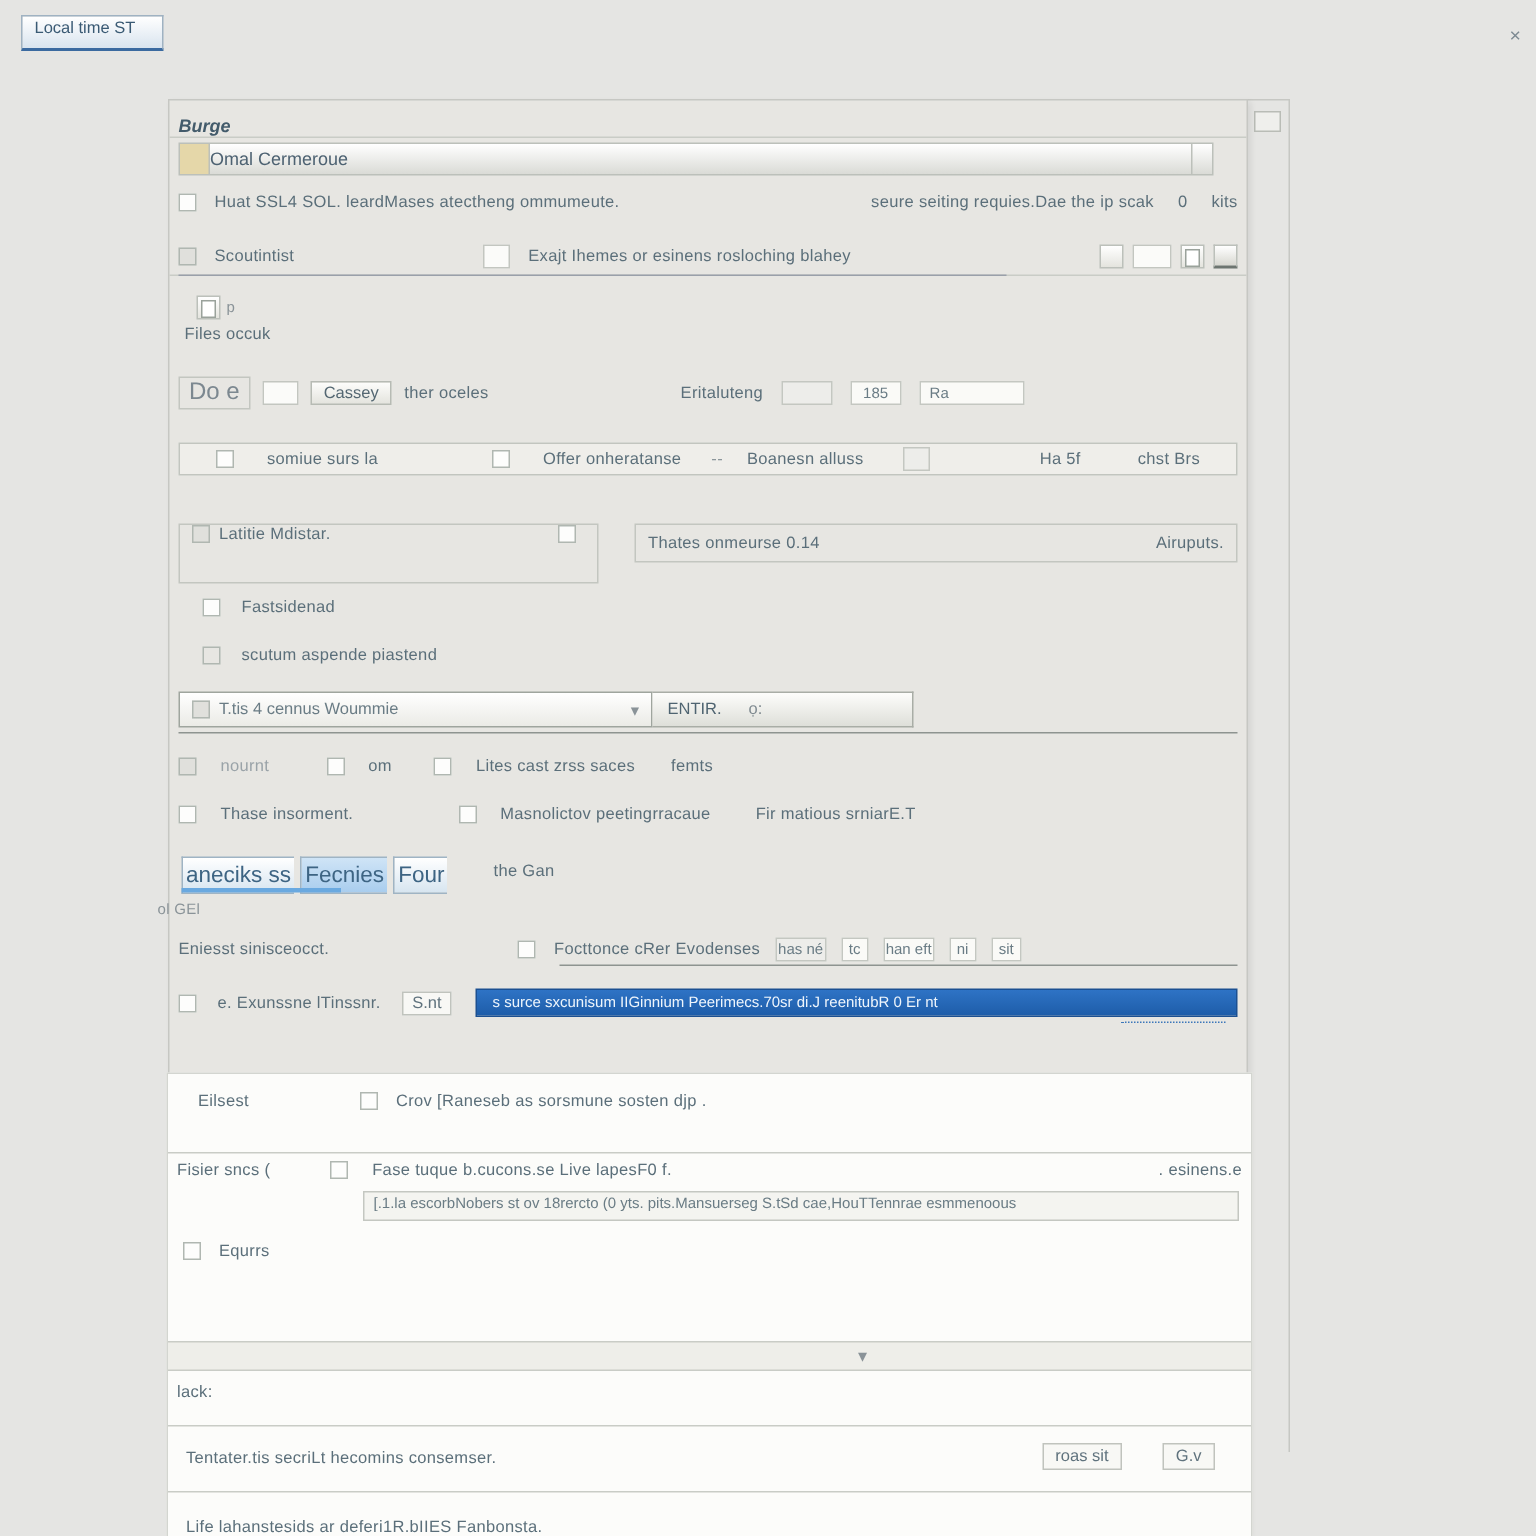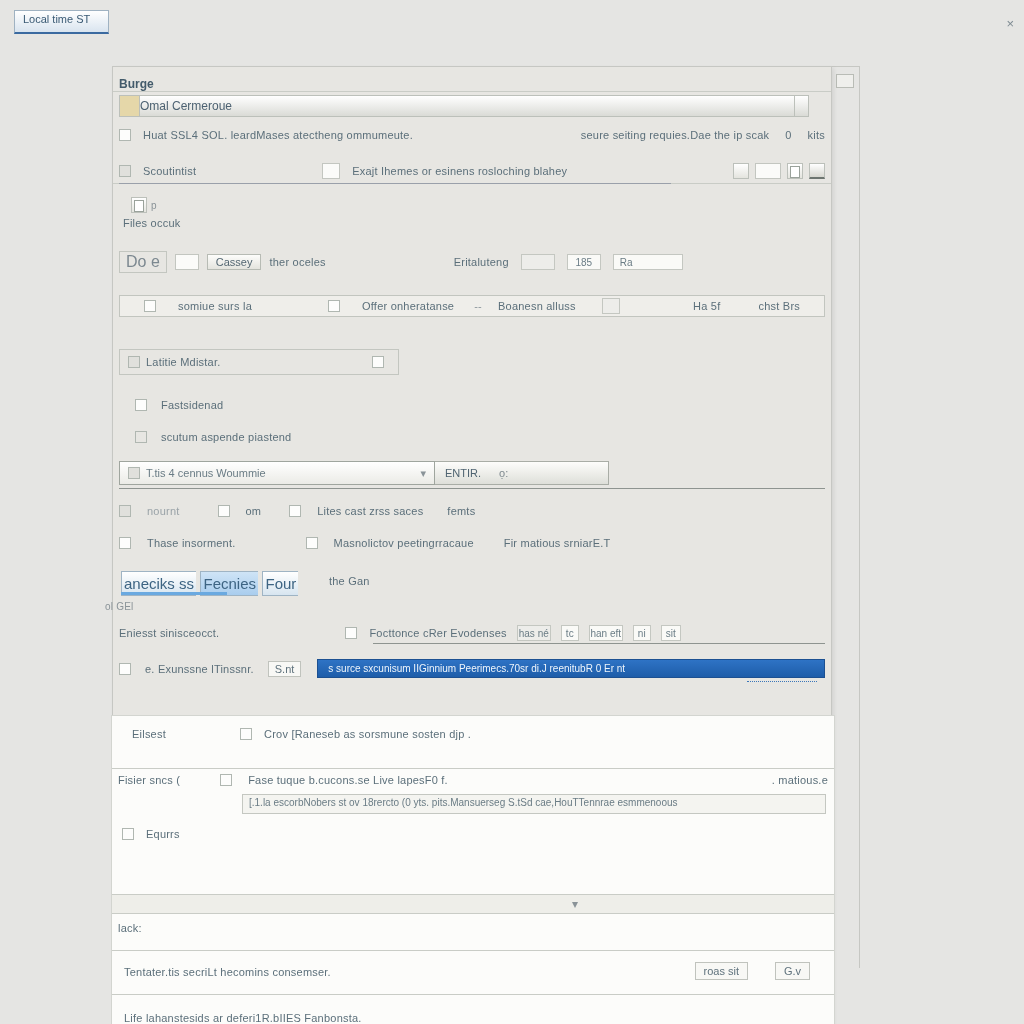--- a/index.html
+++ b/index.html
@@ -17,21 +17,21 @@
                   background:#efefec; border:1px solid #b9bcb6; }
   .close-x { position:absolute; right:10px; top:16px; font-size:13px; color:#7d8a92; }
   
   .cbx { display:inline-block; width:12px; height:12px; border:1px solid #b0b7b1;
          background:#fdfdfc; vertical-align:middle; margin-right:6px; }
   .cbx.grey { background:#e0e0dc; }
   .tiny-input { height:16px; border:1px solid #c3c6c0; background:#fbfbf9; }
   
   .row { position:absolute; left:6px; right:6px; }
   .lbl { font-size:11px; color:#5b6f7a; letter-spacing:.02em; }
-  .lbl-strong { font-size:12px; color:#435b6b; font-weight:600; }
+  .lbl-strong { font-size:12px; color:#435b6b; font-weight:600;font-style:italic; }
   .btn { display:inline-block; border:1px solid #b7bbb4; background:linear-gradient(#fdfdfb,#e4e4de);
          font-size:11px; padding:2px 12px; color:#546772; }
   .btn.small { padding:1px 8px; }
   .sunken-bar { border:1px solid #c2c5bf; height:22px; background:#efeeea; }
   .hr { border-top:1px solid #c9ccc6; }
   .dark-hr { border-top:1px solid #8e9490; }
   
   .mbox { display:inline-block; border:1px solid #c4c7c1; min-width:34px; height:16px; background:#fafaf7;
           text-align:center; font-size:10px; color:#6a7c85; line-height:16px; margin-left:4px; }
   .mbox.shade { background:#ededea; }
@@ -125,24 +125,28 @@
     <span class="cbx" style="margin-left:60px"></span>
     <span class="lbl">Offer onheratanse</span>
     <span class="lbl" style="margin-left:4px;color:#8c969b">--</span>
     <span class="lbl">Boanesn alluss</span>
     <span class="mbox shade" style="margin-left:10px;min-width:18px"></span>
     <span class="lbl" style="margin-left:auto">Ha  5f</span>
     <span class="lbl" style="margin-left:22px">chst Brs</span>
   </div>
 
   <div class="row" style="top:282px;display:flex;gap:24px">
-    <div style="flex:0 0 280px;height:26px;border:1px solid #c3c6c0;display:flex;align-items:center;padding:0 8px">
+    <div style="flex:0 0 280px;height:40px;border:1px solid #c3c6c0;display:flex;align-items:flex-start;padding:0 8px">
       <span class="cbx grey"></span>
       <span class="lbl">Latitie   Mdistar.</span>
       <span class="cbx" style="margin-left:auto"></span>
+    </div>
+    <div style="flex:1;height:26px;border:1px solid #c3c6c0;display:flex;align-items:center;padding:0 8px">
+      <span class="lbl">Thates onmeurse 0.14</span>
+      <span class="lbl" style="margin-left:auto">Airuputs.</span>
     </div>
   </div>
 
   <div style="position:absolute;left:22px;top:332px;display:flex;align-items:center;gap:8px">
     <span class="cbx"></span>
     <span class="lbl">Fastsidenad</span>
   </div>
   <div style="position:absolute;left:22px;top:364px;display:flex;align-items:center;gap:8px">
     <span class="cbx" style="background:#e7e6e2"></span>
     <span class="lbl">scutum aspende piastend</span>
@@ -218,21 +222,21 @@
     <div style="position:absolute;left:128px;top:12px;display:flex;align-items:center;gap:6px">
       <span class="cbx"></span>
       <span class="lbl">Crov [Raneseb as  sorsmune sosten djp .</span>
     </div>
 
     <div style="position:absolute;left:0;right:0;top:52px" class="hr"></div>
     <div style="position:absolute;left:6px;top:58px;right:6px;display:flex;align-items:flex-start;gap:10px">
       <span class="lbl">Fisier sncs (</span>
       <span class="cbx" style="margin-left:30px"></span>
       <span class="lbl">Fase tuque b.cucons.se   Live   lapesF0  f.</span>
-      <span class="lbl" style="margin-left:auto">. matious.e</span>
+      <span class="lbl" style="margin-left:auto">. esinens.e</span>
     </div>
 
     <div style="position:absolute;left:130px;top:78px;right:8px;height:20px;border:1px solid #c4c7c1;
                 background:#f4f4f0;font-size:10px;color:#6a7c85;padding:2px 6px;overflow:hidden;white-space:nowrap">[.1.la escorbNobers st     ov 18rercto   (0 yts. pits.Mansuerseg S.tSd   cae,HouTTennrae     esmmenoous</div>
 
     <div style="position:absolute;left:10px;top:112px;display:flex;align-items:center;gap:6px">
       <span class="cbx"></span>
       <span class="lbl">Equrrs</span>
     </div>
 

